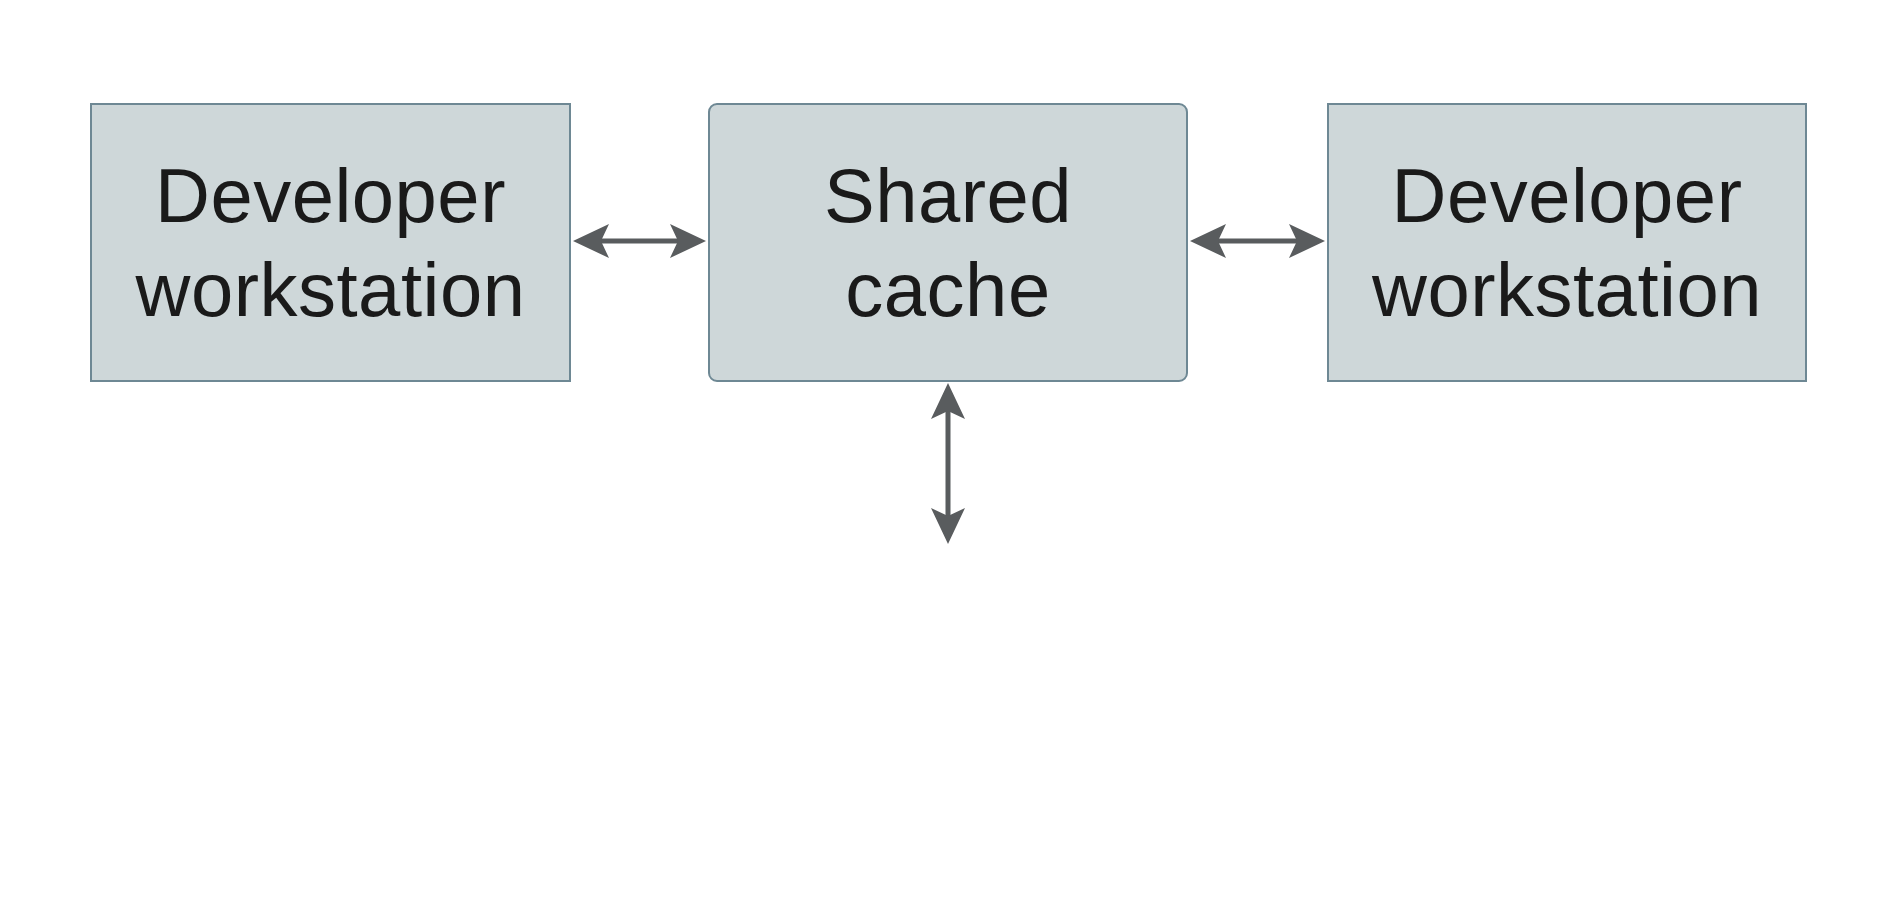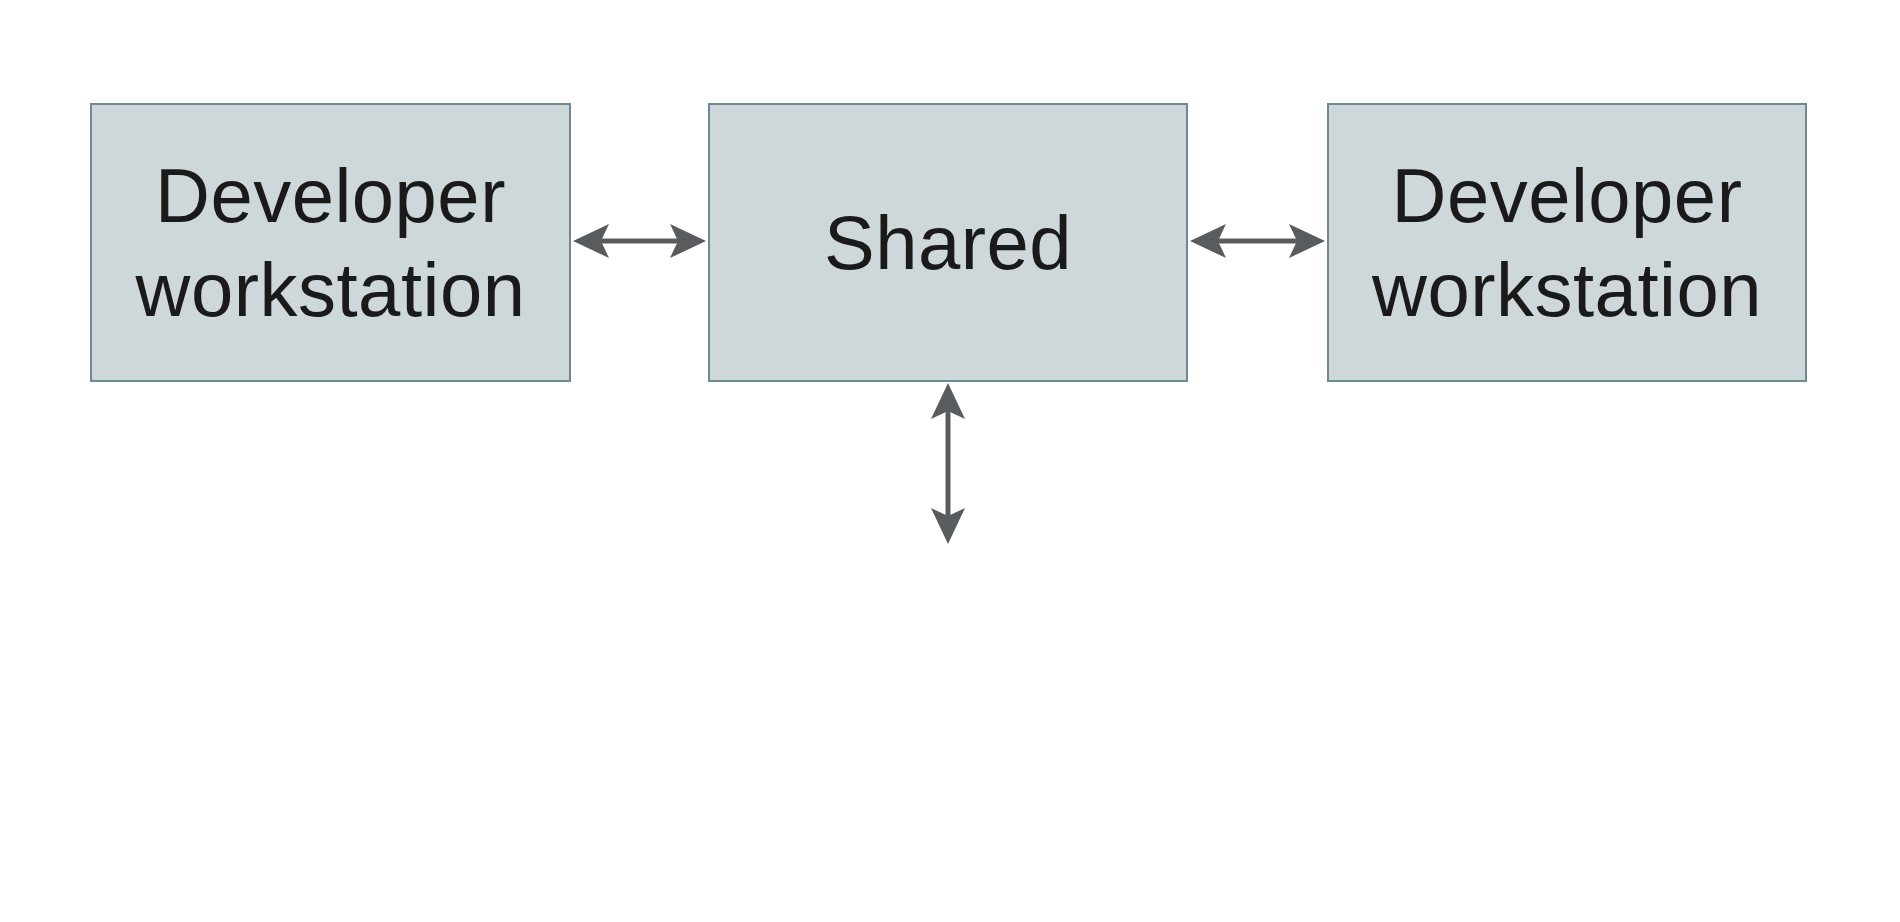--- a/index.html
+++ b/index.html
@@ -33,21 +33,21 @@
     align-items: center;
     justify-content: center;
     text-align: center;
     font-size: 76px;
     line-height: 1.23;
     letter-spacing: 0.5px;
     color: var(--text);
   }
   .node span:empty { display: none; }
   #node-dev-left     { left: 90px;   top: 103px; width: 481px; height: 279px; }
-  #node-shared-cache { left: 708px;  top: 103px; width: 480px; height: 279px; }
+  #node-shared-cache { left: 708px;  top: 103px; width: 480px; height: 279px; border-radius: 9px; }
   #node-dev-right    { left: 1327px; top: 103px; width: 480px; height: 279px; }
   #node-ci-server    { left: 708px;  top: 546px; width: 480px; height: 279px; }
   .connectors {
     position: absolute;
     left: 0; top: 0;
     width: 1900px;
     height: 922px;
     pointer-events: none;
   }
   .connectors line    { stroke: var(--arrow); stroke-width: 5; }
@@ -79,20 +79,21 @@
     </g>
   </svg>
 
   <div class="node" id="node-dev-left">
     <span>Developer</span>
     <span>workstation</span>
   </div>
 
   <div class="node" id="node-shared-cache">
     <span>Shared</span>
+    <span>cache</span>
   </div>
 
   <div class="node" id="node-dev-right">
     <span>Developer</span>
     <span>workstation</span>
   </div>
 
 
 </div>
 

